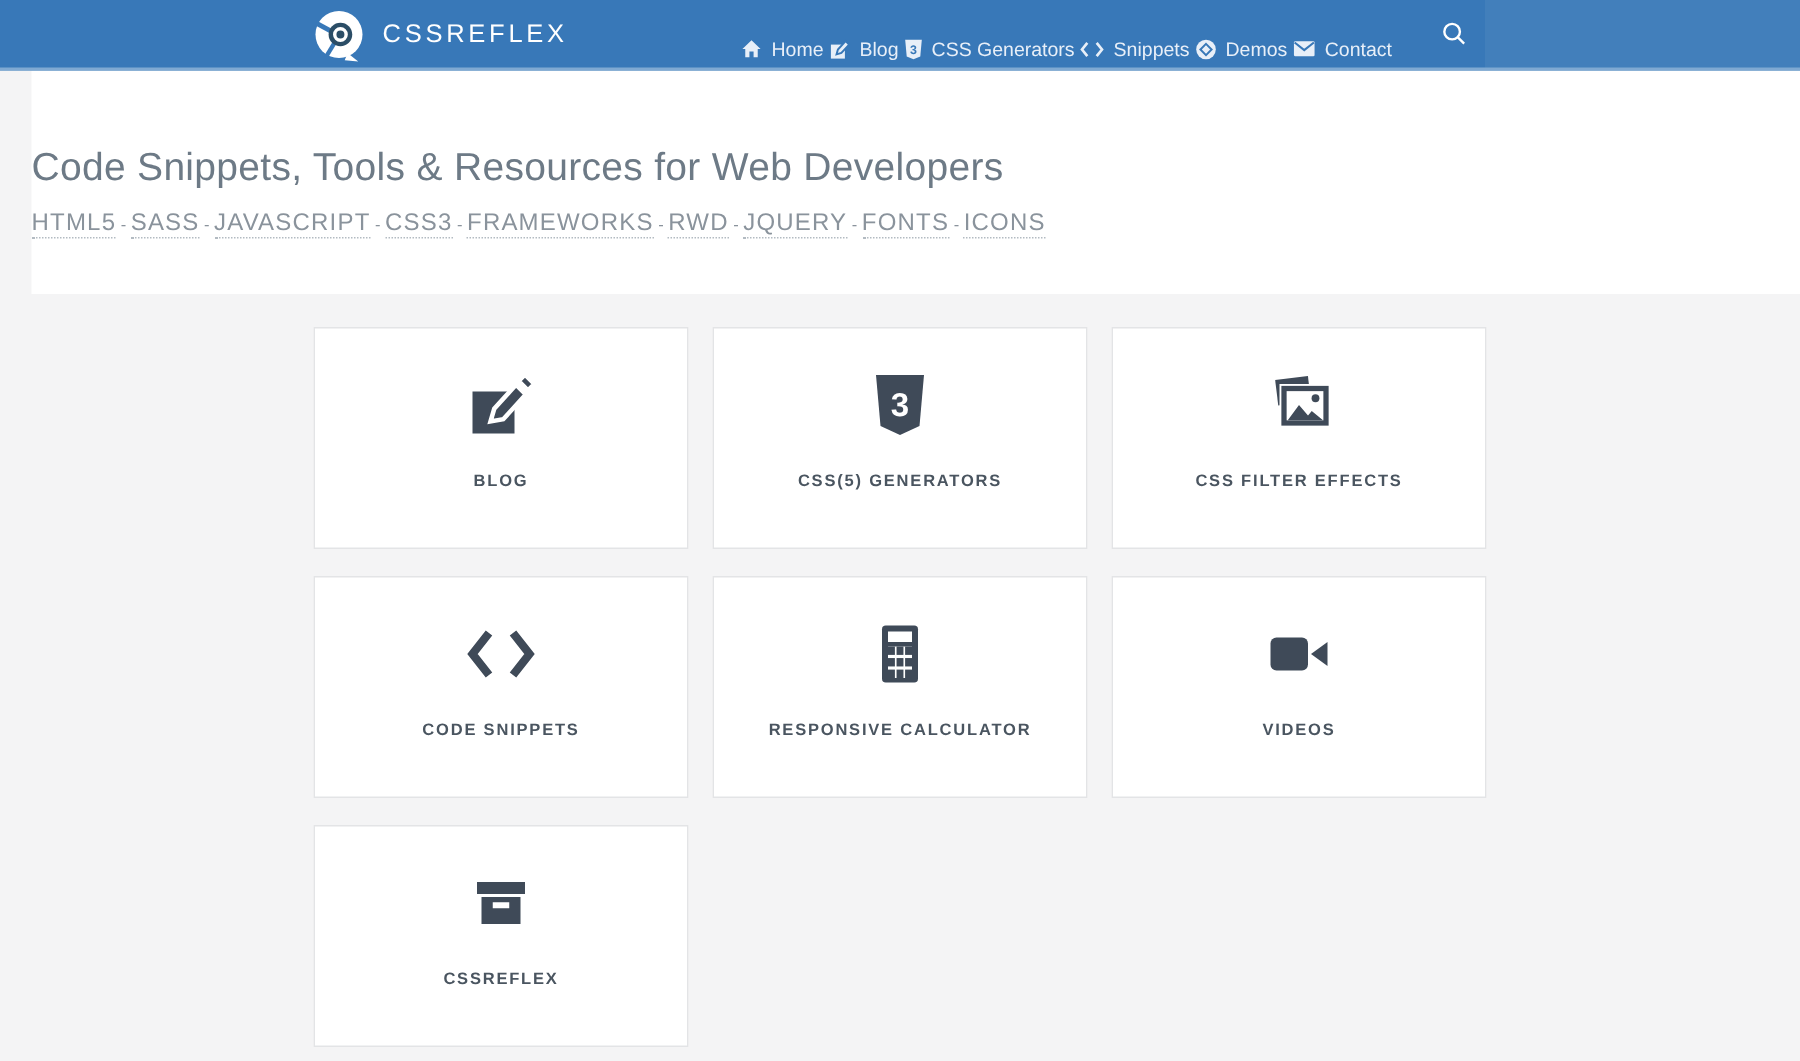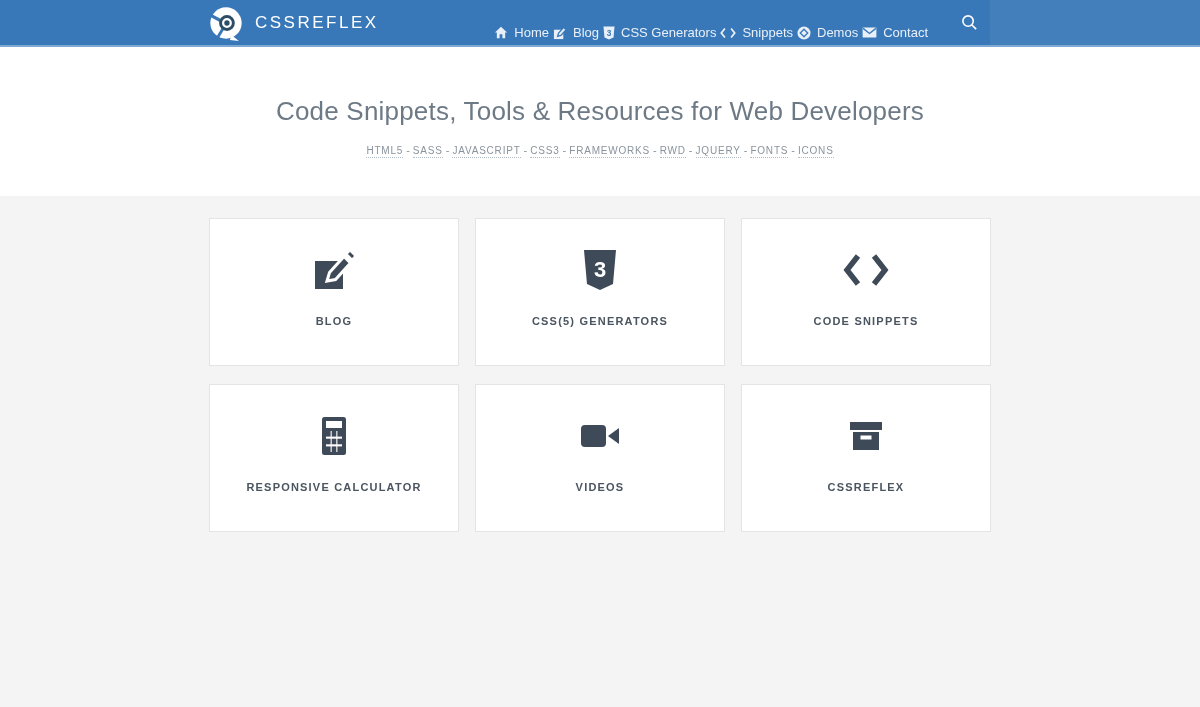--- a/index.html
+++ b/index.html
@@ -26,25 +26,25 @@
     display:flex;align-items:center;gap:10px;cursor:pointer;}
   .brand-name{color:#fff;font-size:17px;letter-spacing:2.5px;font-weight:400;}
   .nav-menu{position:absolute;right:272px;top:10px;height:100%;
     display:flex;align-items:center;gap:4px;}
   .nav-item{display:flex;align-items:center;gap:6px;color:var(--nav_text);
     font-size:13px;cursor:pointer;white-space:nowrap;}
   .nav-ic{display:flex;align-items:center;color:var(--nav_text);}
   .search-btn{position:absolute;right:212px;top:0;height:100%;width:38px;
     display:flex;align-items:center;justify-content:center;color:#fff;cursor:pointer;}
   
-  .hero{height:149px;background:var(--hero_bg);text-align:center;}
+  .hero{height:149px;background:var(--hero_bg);text-align:left;margin-left:21px;}
   .hero h1{margin:0;padding-top:49px;font-size:26px;font-weight:400;
     color:var(--title_color);letter-spacing:.2px;}
   .hero-tags{margin-top:13px;}
-  .tag{font-size:10px;color:var(--tag_color);letter-spacing:.8px;
+  .tag{font-size:16px;color:var(--tag_color);letter-spacing:.8px;
     border-bottom:1px dotted #b3bbc2;padding-bottom:1px;cursor:pointer;
     text-decoration:none;}
   .tag-sep{font-size:11px;color:var(--tag_color);margin:0 3px;}
   
   .grid{width:782px;margin:22px auto 0;display:grid;
     grid-template-columns:repeat(3,250px);column-gap:16px;row-gap:18px;}
   .card{height:148px;background:var(--card_bg);border:1px solid var(--card_border);
     cursor:pointer;text-align:center;}
   .card-icon{height:46px;margin-top:28px;display:flex;align-items:center;
     justify-content:center;color:var(--icon_color);}
@@ -159,20 +159,32 @@
   <div class="card">
     <div class="card-icon">
       <svg width="36" height="42" viewBox="0 0 36 42">
         <path d="M2 1 h32 l-3 34 -13 6 -13 -6 z" fill="currentColor"></path>
         <text x="18" y="28" font-size="22" font-weight="700" fill="#fff" text-anchor="middle">3</text>
       </svg>
     </div>
     <div class="card-label">CSS(5) GENERATORS</div>
   </div>
 
+  <div class="card">
+    <div class="card-icon">
+      <svg width="46" height="40" viewBox="0 0 46 40">
+        <rect x="8" y="2" width="22" height="17" fill="currentColor" transform="rotate(-7 19 10)"></rect>
+        <rect x="13" y="9" width="28" height="23" fill="#fff" stroke="#fff" stroke-width="6"></rect>
+        <rect x="13" y="9" width="28" height="23" fill="#fff" stroke="currentColor" stroke-width="3.5"></rect>
+        <circle cx="34" cy="15.5" r="2.6" fill="currentColor"></circle>
+        <polygon points="15.5,30.2 23,20 29,27 31.5,24 39,30.2" fill="currentColor"></polygon>
+      </svg>
+    </div>
+    <div class="card-label">CSS FILTER EFFECTS</div>
+  </div>
 
   <div class="card">
     <div class="card-icon">
       <svg width="46" height="34" viewBox="0 0 46 34" fill="none">
         <path d="M15 3 L4 17 L15 31" stroke="currentColor" stroke-width="5.5"></path>
         <path d="M31 3 L42 17 L31 31" stroke="currentColor" stroke-width="5.5"></path>
       </svg>
     </div>
     <div class="card-label">CODE SNIPPETS</div>
   </div>

